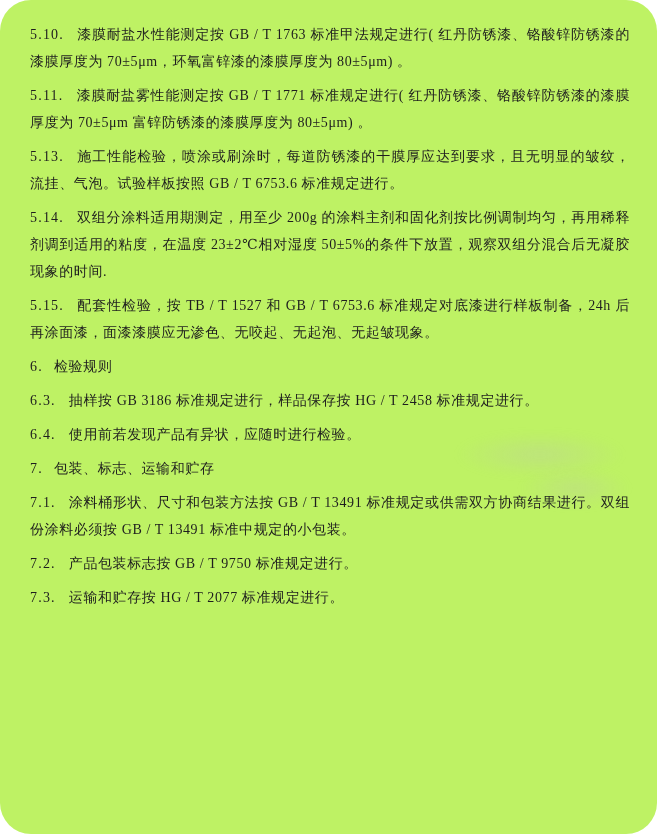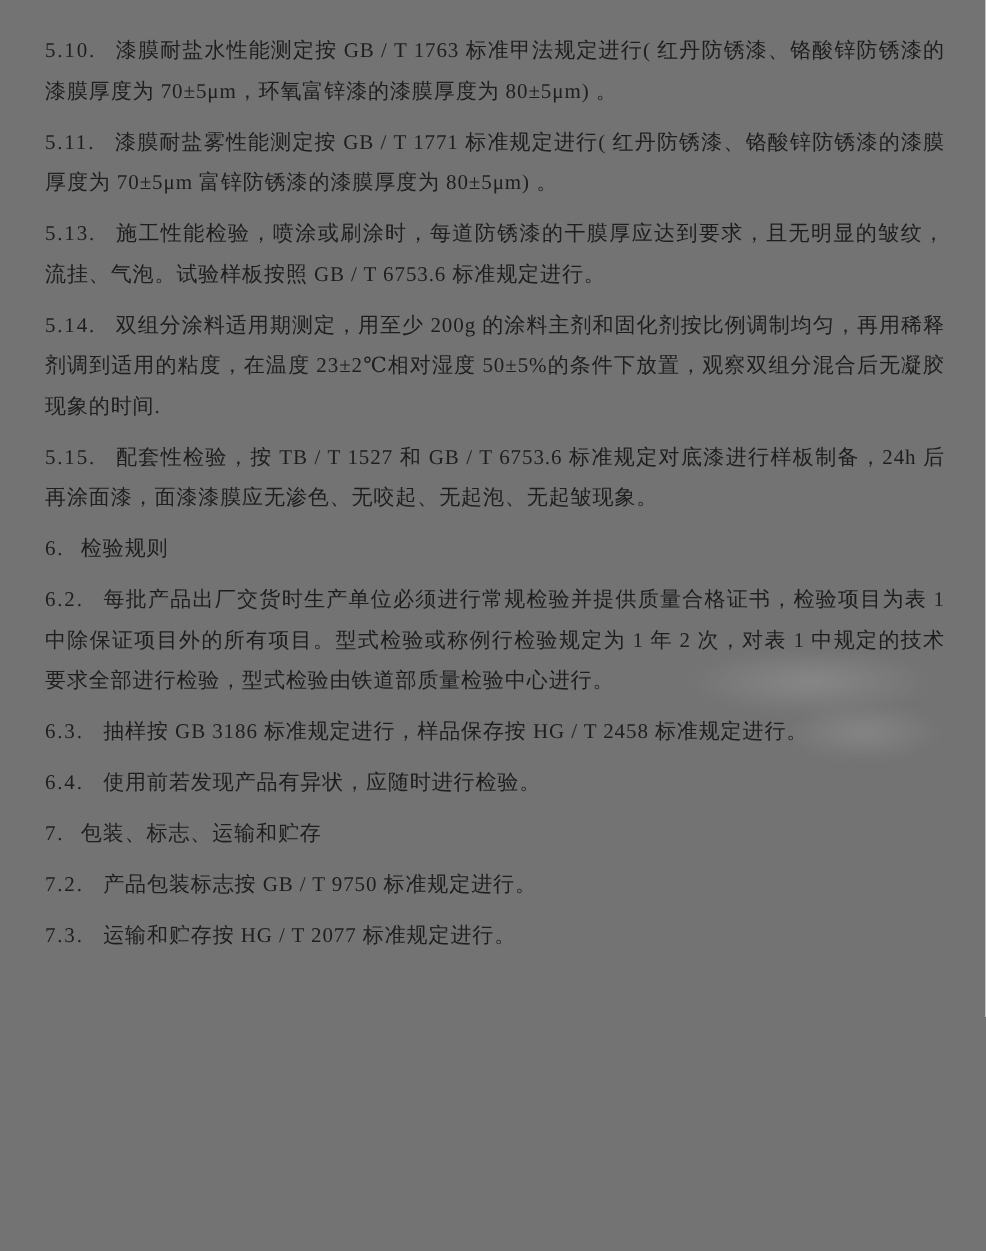--- a/index.html
+++ b/index.html
@@ -4,23 +4,24 @@
 <style>
   html, body {
     margin: 0;
     padding: 0;
     background: #ffffff;
   }
   .page {
     position: relative;
     width: 657px;
     height: 834px;
-    background: #737373;
+    background: #bef264;
     overflow: hidden;
     font-family: "Liberation Serif", "DejaVu Serif", serif;
+    border-radius: 31px;
   }
   .content {
     position: relative;
     padding: 21px 27px 0 30px;
     z-index: 2;
   }
   p.para {
     margin: 0 0 7px 0;
     font-size: 14px;
     line-height: 27px;
@@ -69,28 +70,28 @@
 
     <p class="para"><span class="num">5.13.</span><span class="ptext">施工性能检验，喷涂或刷涂时，每道防锈漆的干膜厚应达到要求，且无明显的皱纹，流挂、气泡。试验样板按照 GB / T 6753.6 标准规定进行。</span></p>
 
     <p class="para"><span class="num">5.14.</span><span class="ptext">双组分涂料适用期测定，用至少 200g 的涂料主剂和固化剂按比例调制均匀，再用稀释剂调到适用的粘度，在温度 23±2℃相对湿度 50±5%的条件下放置，观察双组分混合后无凝胶现象的时间.</span></p>
 
     <p class="para"><span class="num">5.15.</span><span class="ptext">配套性检验，按 TB / T 1527 和 GB / T 6753.6 标准规定对底漆进行样板制备，24h 后再涂面漆，面漆漆膜应无渗色、无咬起、无起泡、无起皱现象。</span></p>
 
     <p class="para heading"><span class="num">6.</span><span class="ptext">检验规则</span></p>
 
 
-    <p class="para"><span class="num">6.2.</span><span class="ptext">每批产品出厂交货时生产单位必须进行常规检验并提供质量合格证书，检验项目为表 1 中除保证项目外的所有项目。型式检验或称例行检验规定为 1 年 2 次，对表 1 中规定的技术要求全部进行检验，型式检验由铁道部质量检验中心进行。</span></p>
 
     <p class="para"><span class="num">6.3.</span><span class="ptext">抽样按 GB 3186 标准规定进行，样品保存按 HG / T 2458 标准规定进行。</span></p>
 
     <p class="para"><span class="num">6.4.</span><span class="ptext">使用前若发现产品有异状，应随时进行检验。</span></p>
 
     <p class="para heading"><span class="num">7.</span><span class="ptext">包装、标志、运输和贮存</span></p>
 
+    <p class="para"><span class="num">7.1.</span><span class="ptext">涂料桶形状、尺寸和包装方法按 GB / T 13491 标准规定或供需双方协商结果进行。双组份涂料必须按 GB / T 13491 标准中规定的小包装。</span></p>
 
     <p class="para"><span class="num">7.2.</span><span class="ptext">产品包装标志按 GB / T 9750 标准规定进行。</span></p>
 
     <p class="para"><span class="num">7.3.</span><span class="ptext">运输和贮存按 HG / T 2077 标准规定进行。</span></p>
 
 
   </div>
 </div>
 
 </body></html>

